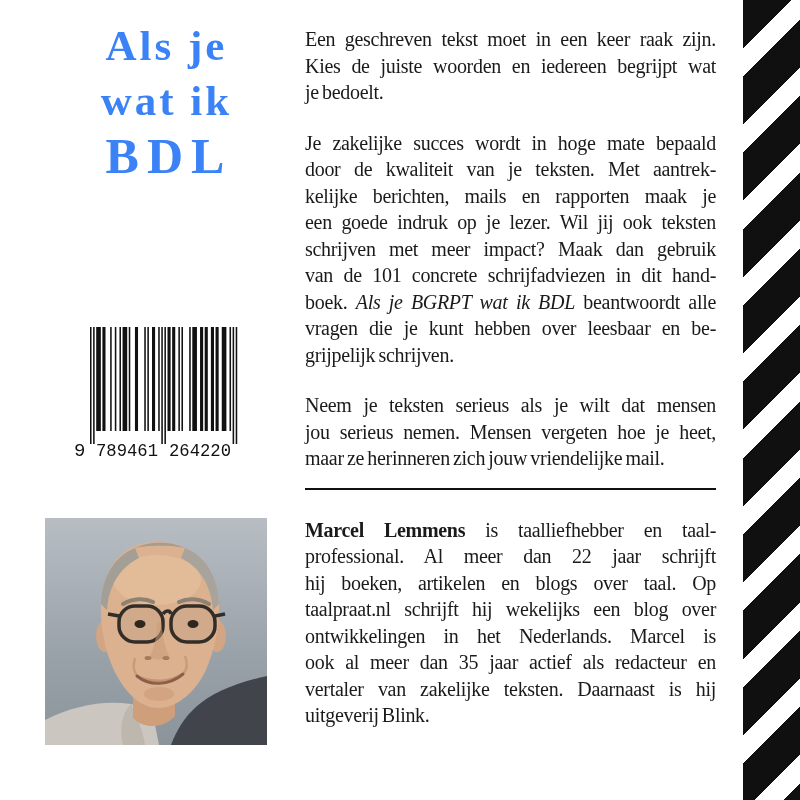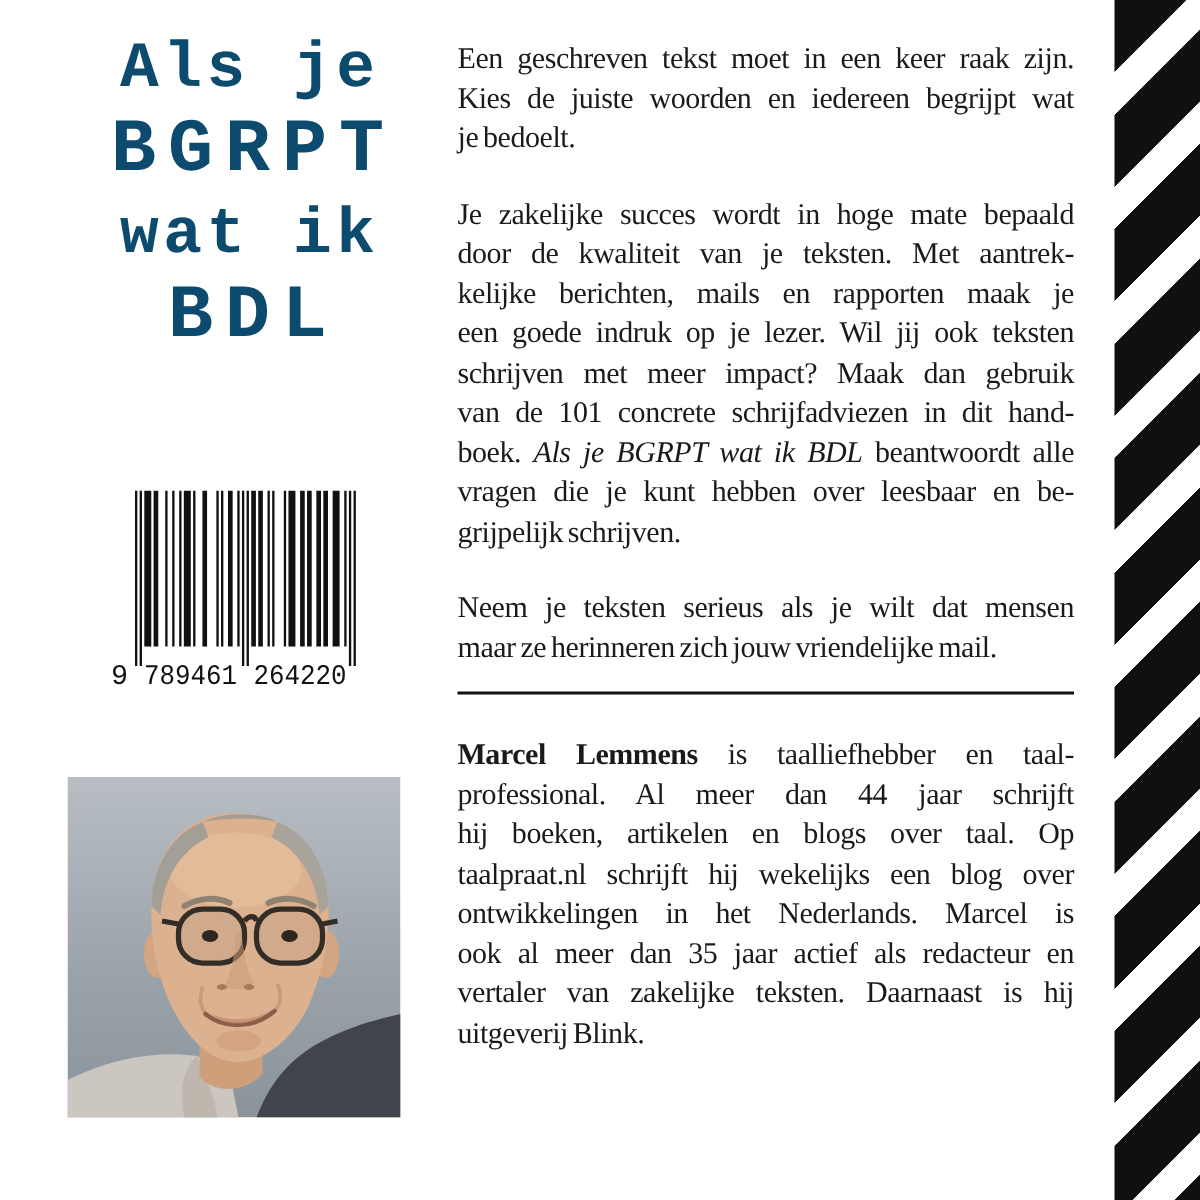--- a/index.html
+++ b/index.html
@@ -1,21 +1,21 @@
 <!DOCTYPE html>
 <html><head>
 <meta charset="utf-8">
 <style>
   html,body{margin:0;padding:0;background:#fff;}
   .page{position:relative;width:800px;height:800px;background:#fff;overflow:hidden;
         font-family:"Liberation Serif",serif;}
 
   
   .title{position:absolute;left:25px;top:18px;width:280px;text-align:center;
-         color:#0c4a6e;font-family:Liberation Mono, monospace;font-weight:700;}
+         color:#3b82f6;font-family:Liberation Serif, serif;font-weight:700;}
   .t-line.small{font-size:43px;line-height:55px;letter-spacing:3px;text-indent:3px;}
   .t-line.large{font-size:50px;line-height:56px;letter-spacing:8px;text-indent:8px;}
 
   
   .barcode{position:absolute;left:72px;top:327px;width:167px;height:132px;}
   .bctext{font-family:"Liberation Mono",monospace;font-size:19px;fill:#111;}
 
   
   .photo{position:absolute;left:45px;top:518px;width:222px;height:227px;}
   .photo svg{display:block;}
@@ -37,21 +37,20 @@
   .stripes{position:absolute;right:0;top:0;bottom:0;width:57px;
            background:repeating-linear-gradient(135deg,#101010 0 34px,#ffffff 34px 54px);}
 </style>
 </head>
 <body>
 
 <div class="page">
 
   <div class="title" id="title">
       <div class="t-line small">Als je</div>
-      <div class="t-line large">BGRPT</div>
       <div class="t-line small">wat ik</div>
       <div class="t-line large">BDL</div>
     </div>
 
   <div class="barcode">
     <svg width="167" height="132" viewBox="0 0 167 132">
       <g id="bars">
           <rect x="18.00" y="0" width="1.55" height="117" fill="#111111"></rect>
           <rect x="21.10" y="0" width="1.55" height="117" fill="#111111"></rect>
           <rect x="24.20" y="0" width="4.65" height="104" fill="#111111"></rect>
@@ -156,28 +155,29 @@
           <div class="bl"><span>kelijke berichten, mails en rapporten maak je</span></div>
           <div class="bl"><span>een goede indruk op je lezer. Wil jij ook teksten</span></div>
           <div class="bl"><span>schrijven met meer impact? Maak dan gebruik</span></div>
           <div class="bl"><span>van de 101 concrete schrijfadviezen in dit hand-</span></div>
           <div class="bl"><span>boek. </span><span class="i">Als je BGRPT wat ik BDL</span><span> beantwoordt alle</span></div>
           <div class="bl"><span>vragen die je kunt hebben over leesbaar en be-</span></div>
           <div class="bl last"><span>grijpelijk schrijven.</span></div>
         </div>
         <div class="para">
           <div class="bl"><span>Neem je teksten serieus als je wilt dat mensen</span></div>
+          <div class="bl"><span>jou serieus nemen. Mensen vergeten hoe je heet,</span></div>
           <div class="bl last"><span>maar ze herinneren zich jouw vriendelijke mail.</span></div>
         </div>
       </div>
     <div class="divider"></div>
     <div id="author">
         <div class="para">
           <div class="bl"><span class="b">Marcel Lemmens</span><span> is taalliefhebber en taal-</span></div>
-          <div class="bl"><span>professional. Al meer dan 44 jaar schrijft</span></div>
+          <div class="bl"><span>professional. Al meer dan 22 jaar schrijft</span></div>
           <div class="bl"><span>hij boeken, artikelen en blogs over taal. Op</span></div>
           <div class="bl"><span>taalpraat.nl schrijft hij wekelijks een blog over</span></div>
           <div class="bl"><span>ontwikkelingen in het Nederlands. Marcel is</span></div>
           <div class="bl"><span>ook al meer dan 35 jaar actief als redacteur en</span></div>
           <div class="bl"><span>vertaler van zakelijke teksten. Daarnaast is hij</span></div>
           <div class="bl last"><span>uitgeverij Blink.</span></div>
         </div>
       </div>
   </div>
 

